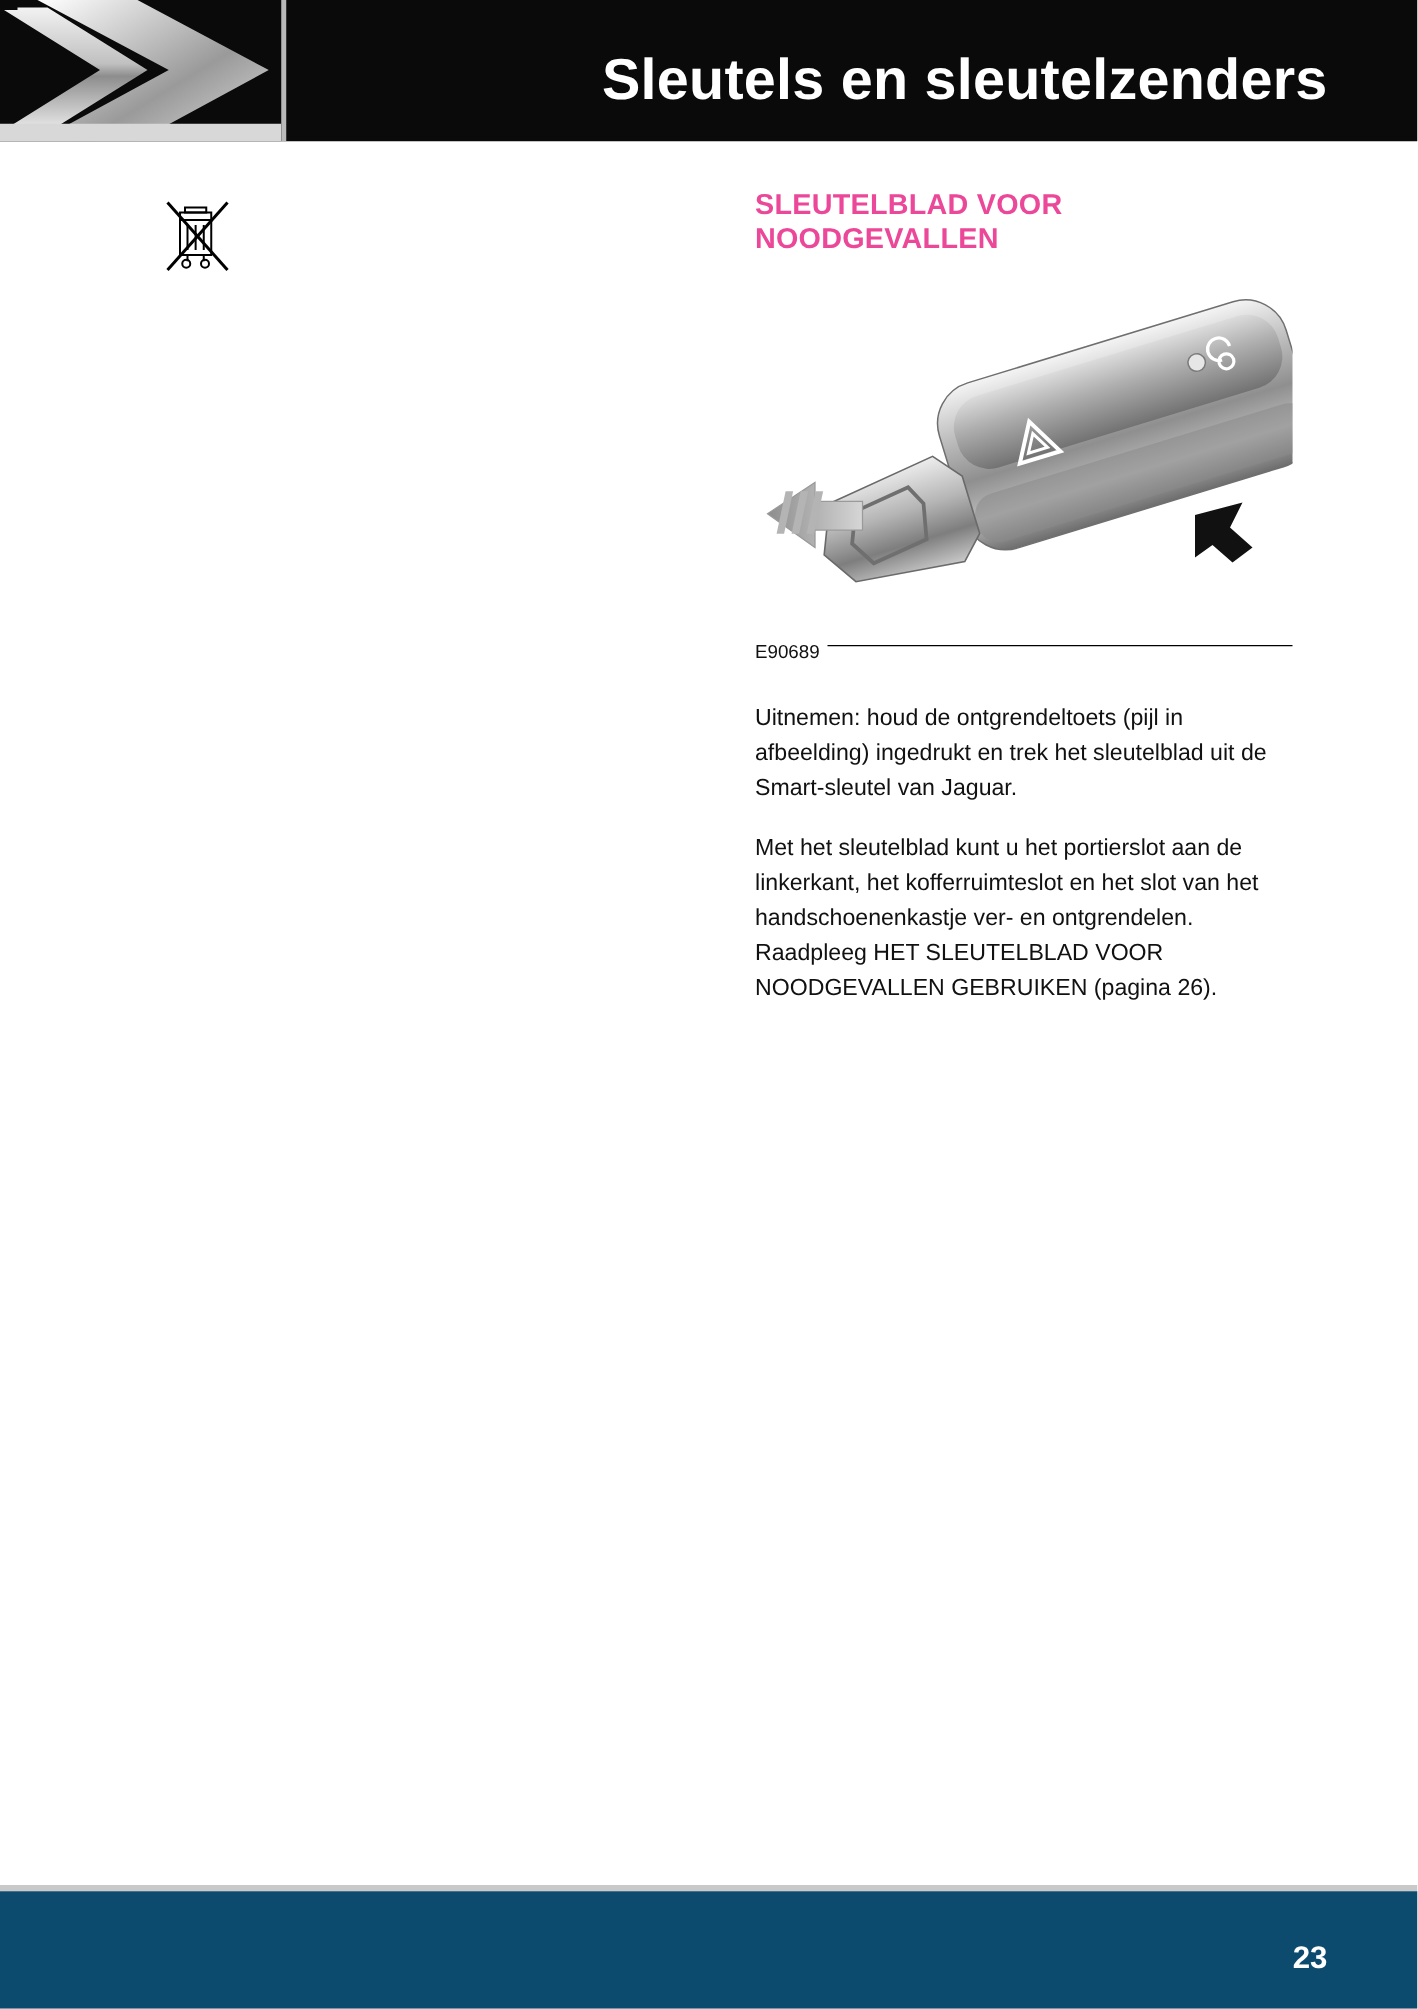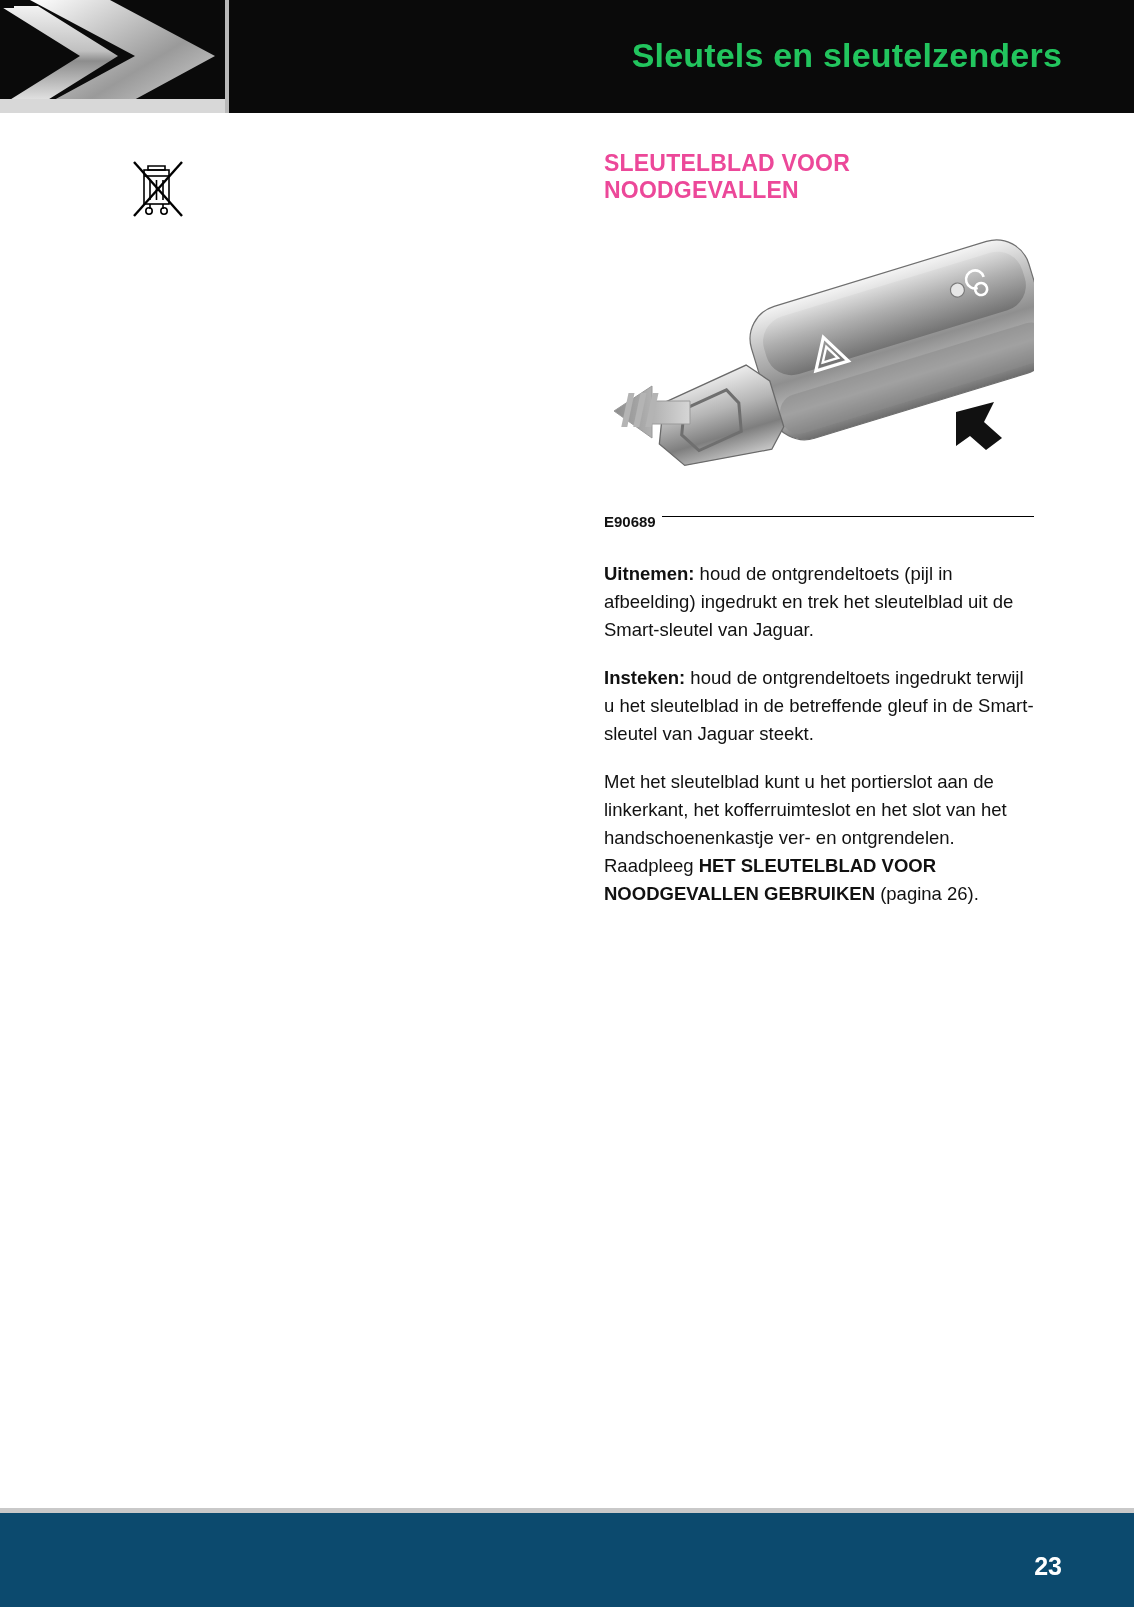--- a/index.html
+++ b/index.html
@@ -22,23 +22,23 @@
     left: 0;
     top: 0;
     width: 1134px;
     height: 113px;
     background: #0a0a0a;
   }
   .header-title {
     position: absolute;
     right: 72px;
     top: 36px;
-    font-size: 34px;
+    font-size: 46px;
     font-weight: 600;
-    color: #22c55e;
+    color: #ffffff;
     letter-spacing: 0.2px;
     white-space: nowrap;
   }
   
   .header-chevron {
     position: absolute;
     left: 0;
     top: 0;
     width: 225px;
     height: 113px;
@@ -96,31 +96,30 @@
     line-height: 28px;
     color: #111111;
   }
   .body-text p {
     margin: 0 0 20px 0;
   }
   .body-text p:last-child {
     margin-bottom: 0;
   }
   .body-text b {
-    font-weight: 700;
+    font-weight: 400;
     text-align: right;
   }
 
   
   .figure {
     position: relative;
     width: 430px;
     height: 300px;
     margin-bottom: 22px;
-    font-weight: bold;
   }
   .figure svg {
     display: block;
   }
   .figure-id {
     position: absolute;
     left: 0;
     bottom: -4px;
     font-size: 15px;
     color: #111111;
@@ -284,23 +283,20 @@
     </svg>
     <div class="figure-rule"></div>
     <div class="figure-id">E90689</div>
   </div>
 
   <div class="body-text fig-body">
     <p>
       <b>Uitnemen:</b><span> houd de ontgrendeltoets (pijl in afbeelding) ingedrukt en trek het sleutelblad uit de Smart-sleutel van Jaguar.</span>
     </p>
     <p>
-      <b>Insteken:</b><span> houd de ontgrendeltoets ingedrukt terwijl u het sleutelblad in de betreffende gleuf in de Smart-sleutel van Jaguar steekt.</span>
-    </p>
-    <p>
       <span>Met het sleutelblad kunt u het portierslot aan de linkerkant, het kofferruimteslot en het slot van het handschoenenkastje ver- en ontgrendelen. Raadpleeg </span><b>HET SLEUTELBLAD VOOR NOODGEVALLEN GEBRUIKEN</b><span> (pagina 26).</span>
     </p>
   </div>
 </div>
 
 <div class="footer-rule"></div>
 <div class="page-footer">
   <div class="page-number">23</div>
 </div>
 

